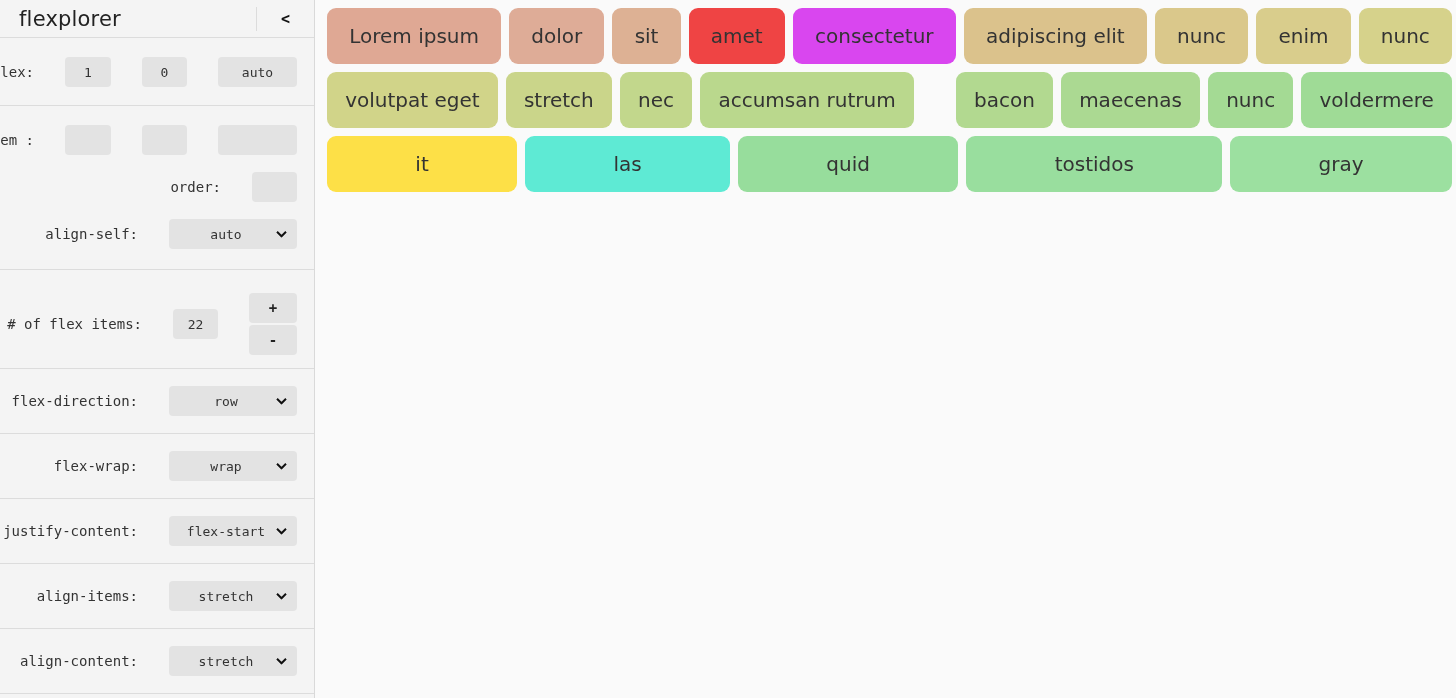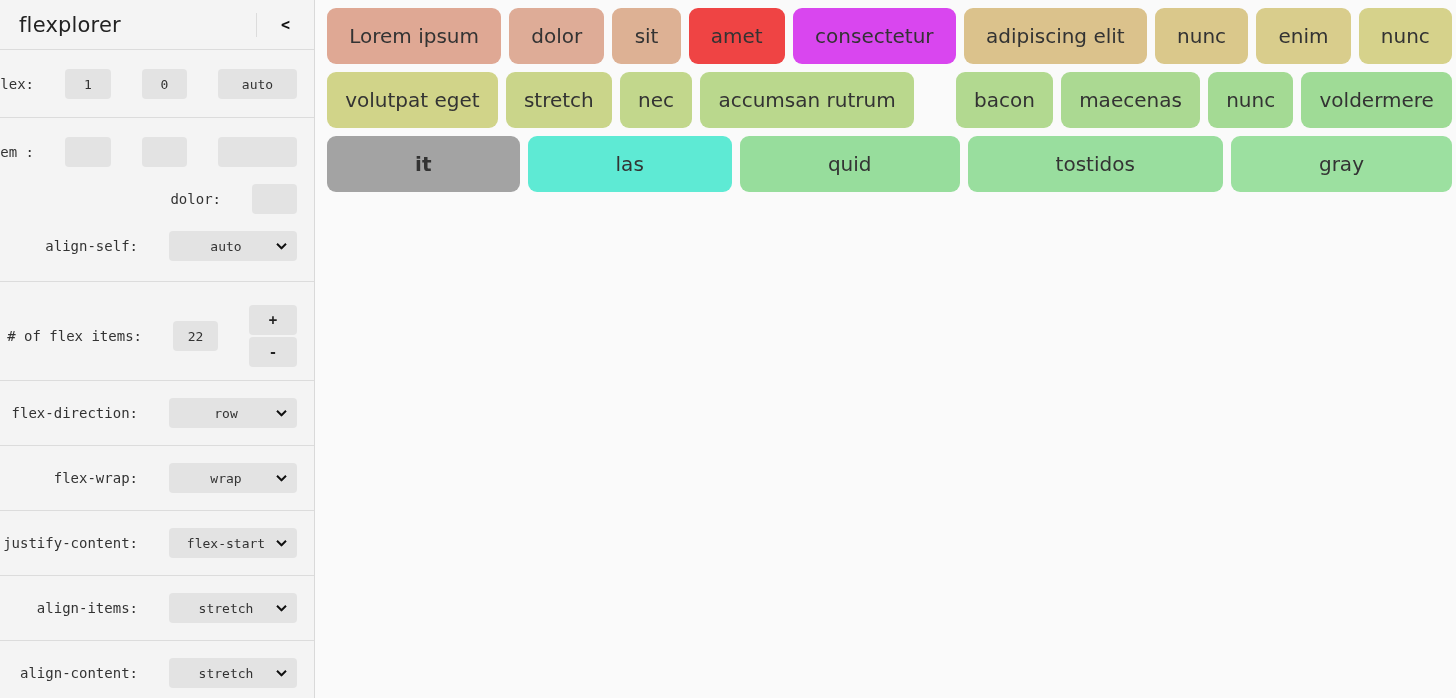--- a/index.html
+++ b/index.html
@@ -14,21 +14,21 @@
   .sidebar {
     width: 315px;
     min-width: 315px;
     height: 100%;
     background: #f4f4f4;
     border-right: 1px solid #d9d9d9;
     color: #333;
   }
   .sidebar-header {
     display: flex;
-    height: 50px;
+    height: 38px;
     border-bottom: 1px solid #dcdcdc;
     align-items: center;
   }
   .title-cell {
     flex: 1;
     display: flex;
     align-items: center;
     padding-left: 19px;
     border-right: 1px solid #dcdcdc;
   }
@@ -188,21 +188,21 @@
   </div>
 
   <div class="section sec-item">
     <div class="ctl-row">
       <span class="lbl">item :</span>
       <input class="box w-sm" value="" style="">
       <input class="box w-sm2" value="" style="">
       <input class="box w-lg" value="" style="">
     </div>
     <div class="ctl-row">
-      <span class="lbl">dolor:</span>
+      <span class="lbl">order:</span>
       <input class="box w-sm2" value="" style="">
     </div>
     <div class="ctl-row">
       <span class="lbl">align-self:</span>
       <div class="select">
         <span class="sel-value">auto</span>
         <span class="chev">
           <svg width="11" height="7" viewBox="0 0 11 7">
               <path d="M1 1l4.5 4.5L10 1" stroke="#111" stroke-width="2" fill="none"></path>
             </svg>
@@ -306,19 +306,19 @@
       <div class="flex-item" style="background: rgb(217, 205, 140);">enim</div>
       <div class="flex-item" style="background: rgb(214, 210, 139);">nunc</div>
       <div class="flex-item" style="background: rgb(209, 212, 137);">volutpat eget</div>
       <div class="flex-item" style="background: rgb(202, 213, 138);">stretch</div>
       <div class="flex-item" style="background: rgb(194, 215, 140);">nec</div>
       <div class="flex-item" style="background: rgb(186, 216, 141);">accumsan rutrum</div>
       <div class="flex-item" style="background: rgb(178, 217, 144); margin-left: 38px;">bacon</div>
       <div class="flex-item" style="background: rgb(171, 217, 146);">maecenas</div>
       <div class="flex-item" style="background: rgb(164, 218, 148);">nunc</div>
       <div class="flex-item" style="background: rgb(159, 219, 150);">voldermere</div>
-      <div class="flex-item" style="background: #a3a3a3; font-weight: bold;">it</div>
+      <div class="flex-item" style="background: #fde047;">it</div>
       <div class="flex-item" style="background: #5eead4;">las</div>
       <div class="flex-item" style="background: rgb(151, 221, 156);">quid</div>
       <div class="flex-item" style="background: rgb(153, 222, 158);">tostidos</div>
       <div class="flex-item" style="background: rgb(156, 224, 160);">gray</div>
     </div>
 </main>
 
 </body></html>

